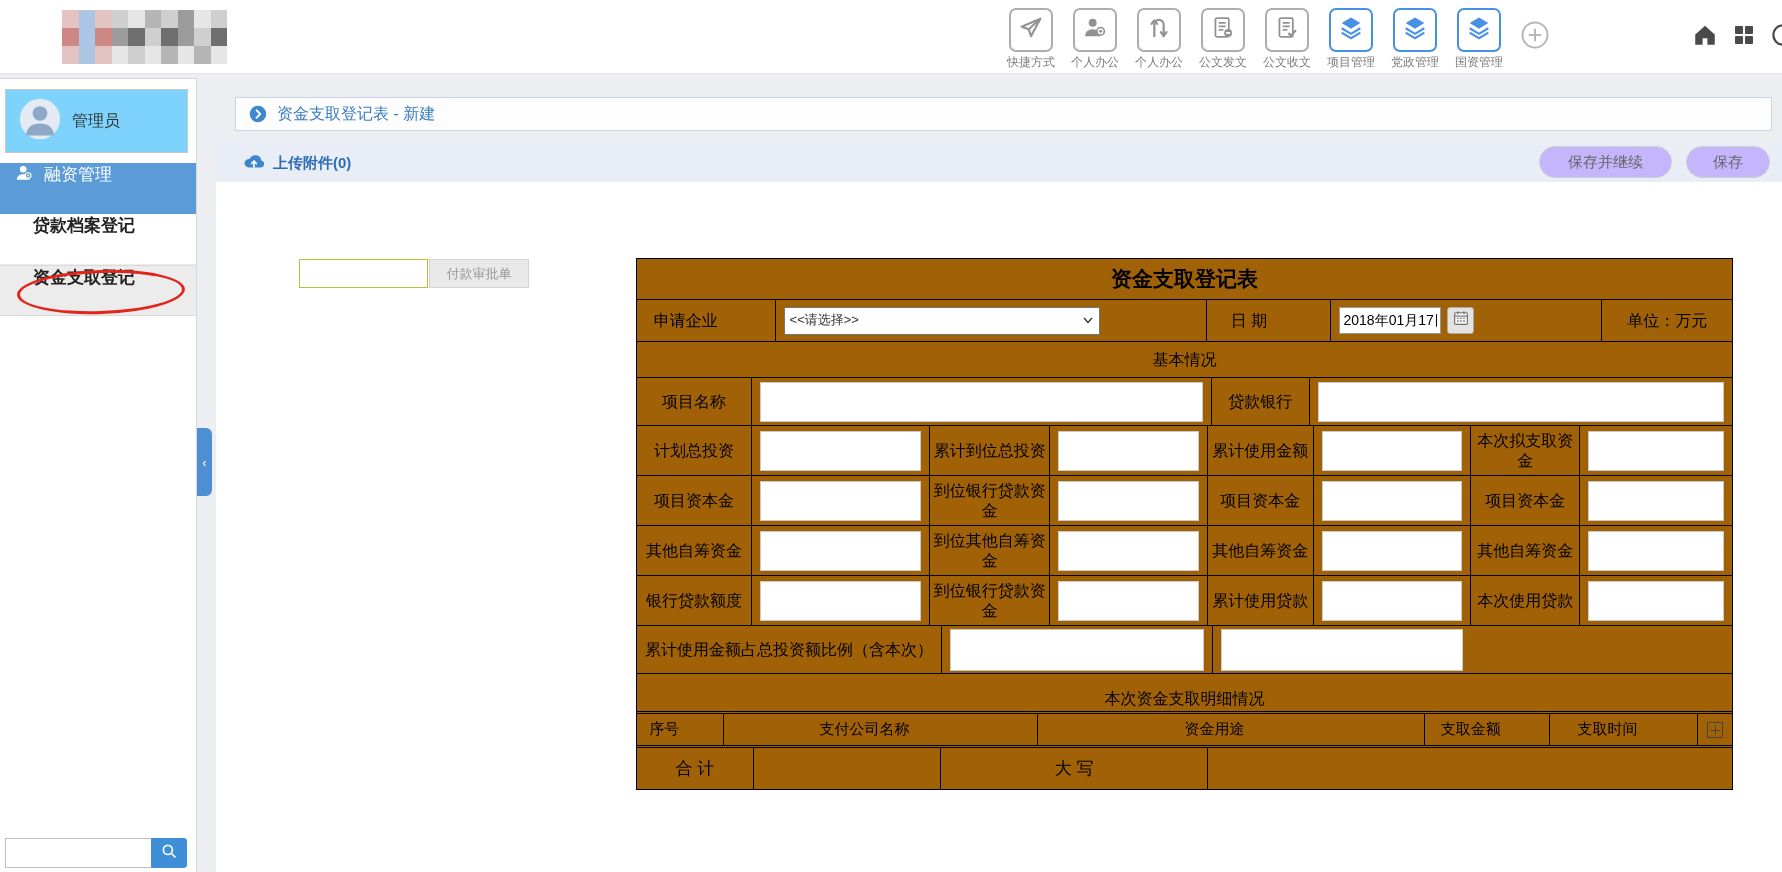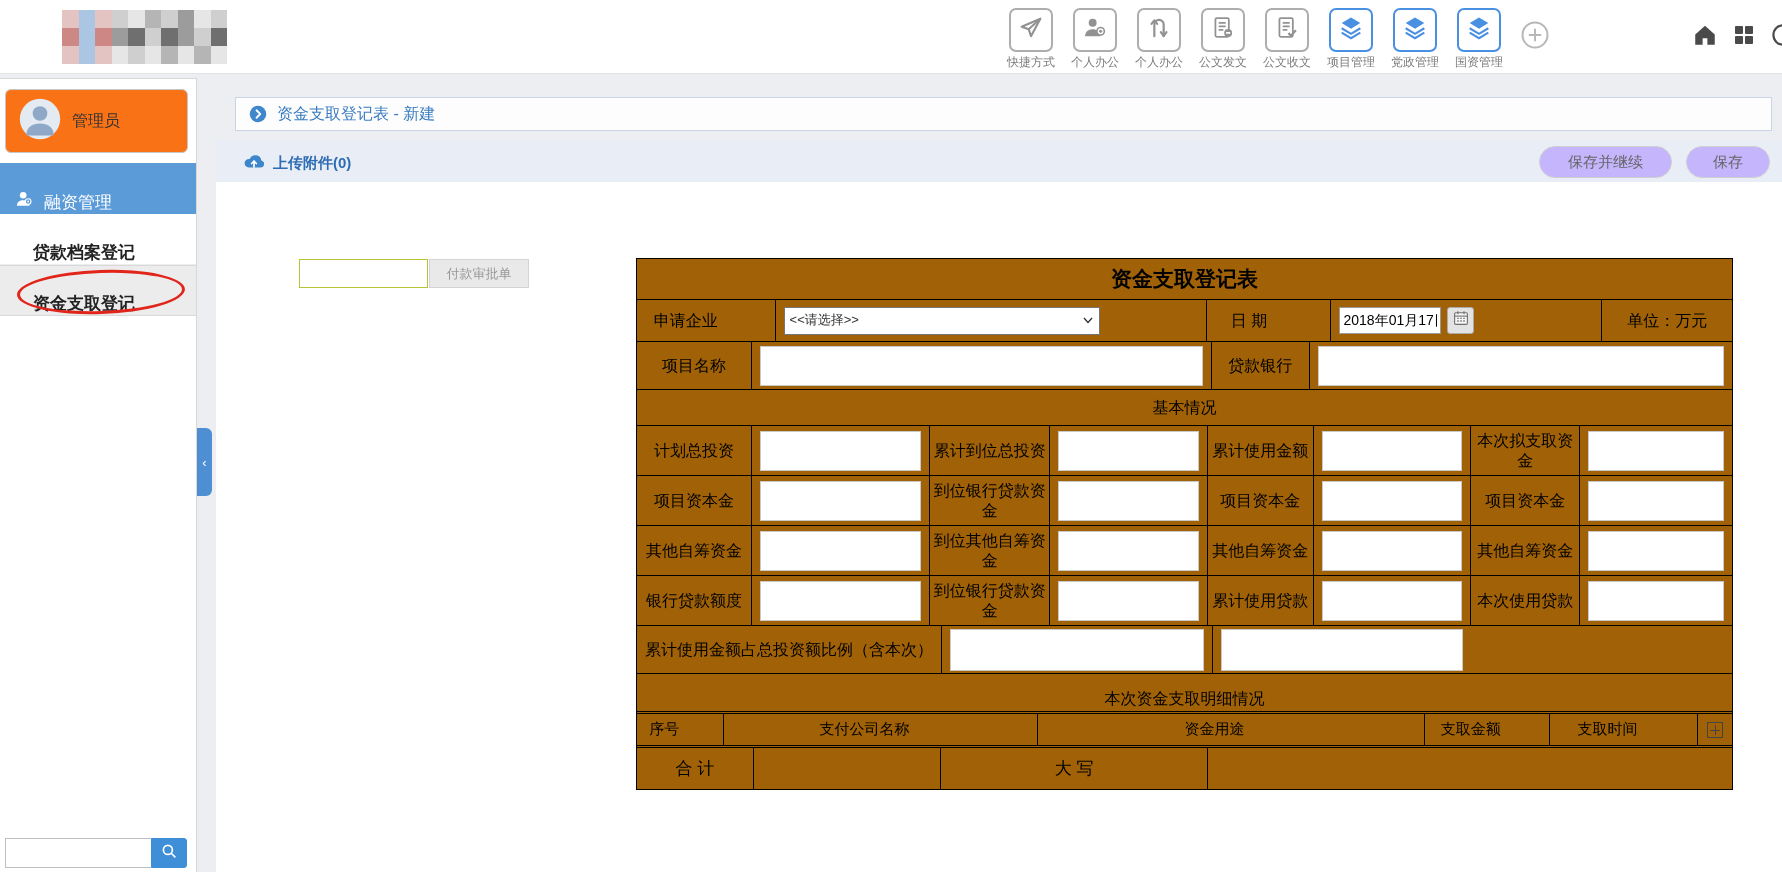--- a/index.html
+++ b/index.html
@@ -19,25 +19,25 @@
   .nav-box { width:44px; height:44px; border:2px solid #adadad; border-radius:7px; display:flex; align-items:center; justify-content:center; background:#fff; }
   .nav-item.active .nav-box { border-color:#4a90e2; }
   .nav-label { margin-top:2px; font-size:12px; color:#7d7d7d; white-space:nowrap; }
   .plus-wrap { position:absolute; left:1520px; top:20px; }
   .tb-ico { cursor:pointer; }
   .home-pos { left:1692px; } .grid-pos { left:1732px; } .partial-pos { left:1768px; }
   .abs { position:absolute; }
 
   
   .sidebar { position:absolute; left:0; top:78px; width:197px; height:794px; background:#fff; border-right:1px solid #d8d8d8; border-top:1px solid #d8d8d8; }
-  .userbox { position:absolute; left:5px; top:10px; width:183px; height:64px; border:1px solid #c6c6c6; border-radius:6px;
-             display:flex; align-items:center; background:#f97316; }
+  .userbox { position:absolute; left:5px; top:10px; width:183px; height:64px; border:1px solid #c6c6c6; border-radius:0;
+             display:flex; align-items:center; background:#7dd3fc; }
   .userbox .uname { font-size:16px; color:#333; margin-left:10px; }
   .menu { position:absolute; left:0; top:84px; width:196px; }
-  .mi { height:51px; display:flex; align-items:flex-end; cursor:pointer; font-size:17px; color:#222; }
+  .mi { height:51px; display:flex; align-items:flex-start; cursor:pointer; font-size:17px; color:#222; }
   .mi-root { background:#5b9bd8; color:#fff; padding-left:14px; }
   .mi-root .mi-label { margin-left:10px; font-weight:normal; }
   .mi-sub { padding-left:33px; font-weight:bold; border-bottom:1px solid #ededed; }
   .mi-sub.selected { background:#ececec; border-top:1px solid #d9d9d9; border-bottom:1px solid #d9d9d9; }
   .red-ellipse { position:absolute; left:17px; top:191px; width:168px; height:44px; border:3px solid #e1251b;
                  border-radius:50%; transform:rotate(-2deg); pointer-events:none; }
   .collapse-handle { position:absolute; left:197px; top:428px; width:15px; height:68px; background:#4d8fd2;
                      border-radius:0 6px 6px 0; color:#fff; display:flex; align-items:center; justify-content:center;
                      font-size:13px; cursor:pointer; }
   .side-search { position:absolute; left:5px; bottom:4px; display:flex; }
@@ -378,33 +378,33 @@
                   <path d="M8 3 v4 M16 3 v4"></path>
                   <path d="M7 12.5 h2 M11 12.5 h2 M15 12.5 h2 M7 16 h2 M11 16 h2 M15 16 h2" stroke-width="1.8"></path>
                 </svg>
             </span>
           </div>
         </div>
       </div>
       <div class="ft-cell" style="width:153px;">单位：万元</div>
     </div>
 
+    <div class="ft-row h-sec">
+      <div class="ft-cell" style="width:1097px;">基本情况</div>
+    </div>
+
     <div class="ft-row h-name">
       <div class="ft-cell" style="width:114px;">项目名称</div>
       <div class="ft-cell" style="width:461px;">
           <input class="cin" type="text" style="">
         </div>
       <div class="ft-cell" style="width:98px;">贷款银行</div>
       <div class="ft-cell" style="width:424px;">
           <input class="cin" type="text" style="">
         </div>
-    </div>
-
-    <div class="ft-row h-sec">
-      <div class="ft-cell" style="width:1097px;">基本情况</div>
     </div>
 
     <div class="ft-row h-pair">
       <div class="ft-cell" style="width:114px;">计划总投资</div>
       <div class="ft-cell" style="width:179px;">
           <input class="cin" type="text" style="">
         </div>
       <div class="ft-cell" style="width:120px;">累计到位总投资</div>
       <div class="ft-cell" style="width:158px;">
           <input class="cin" type="text" style="">

